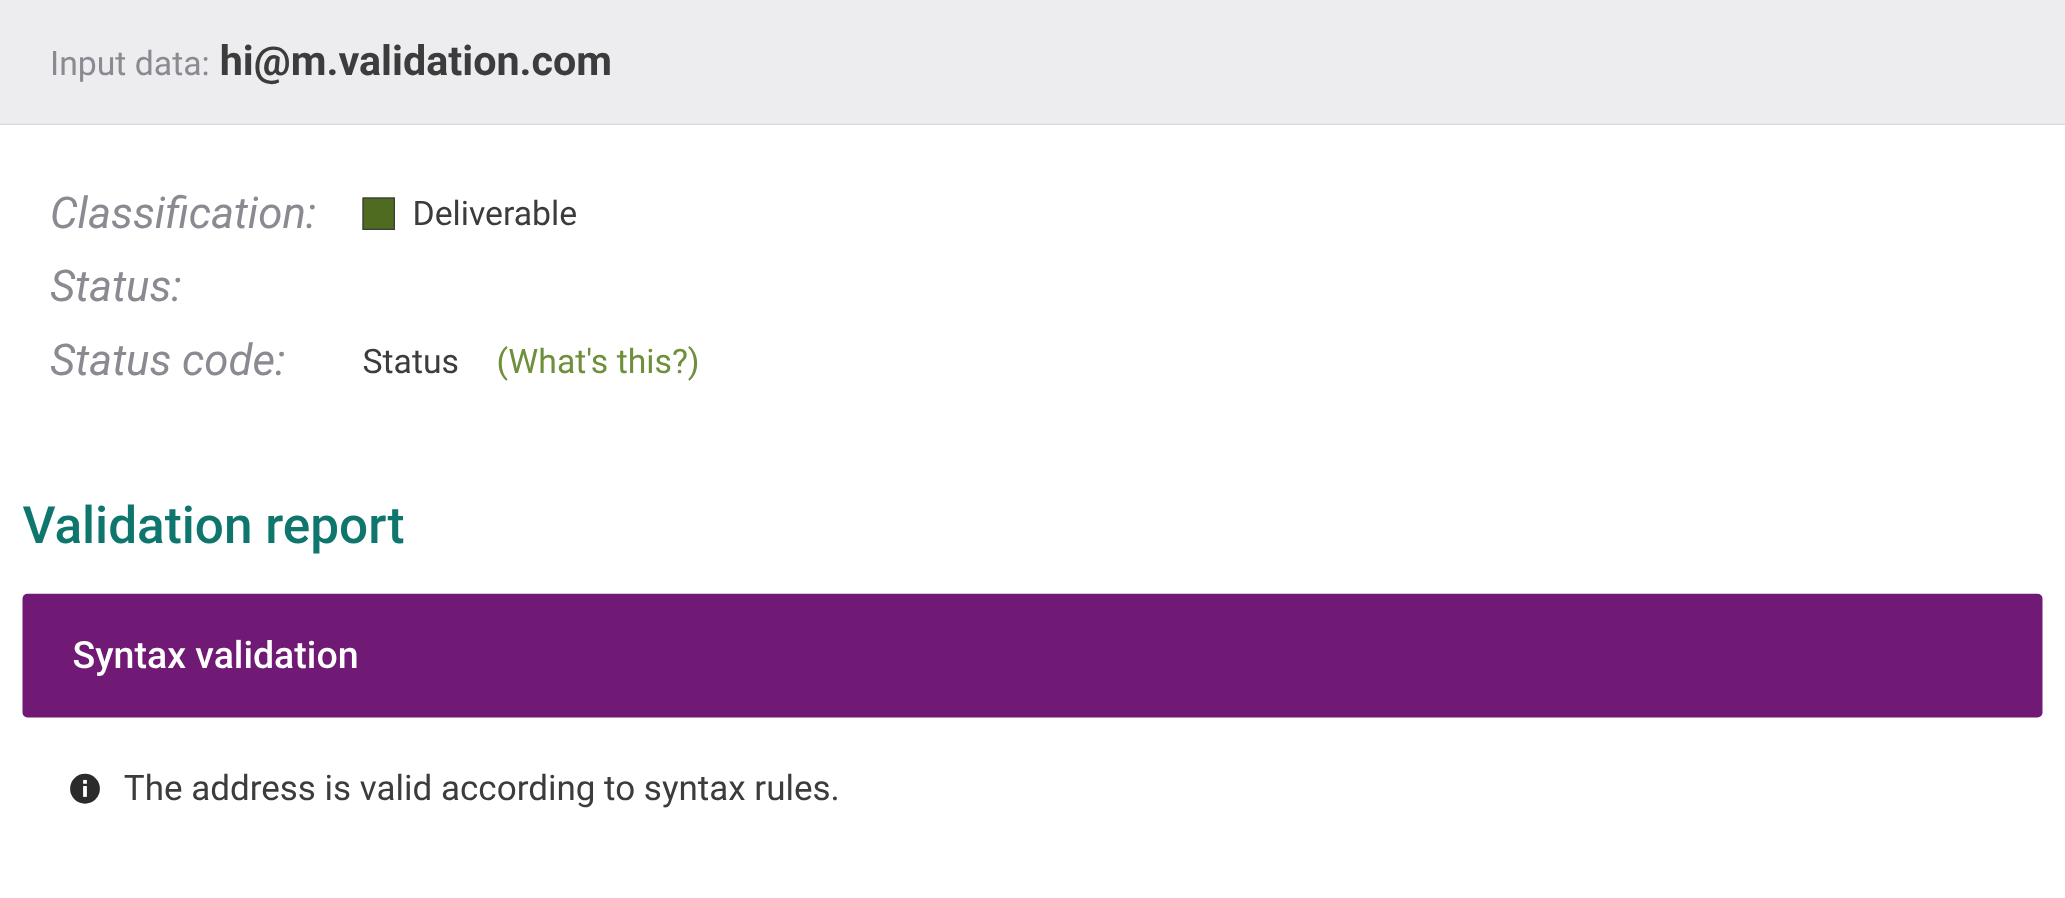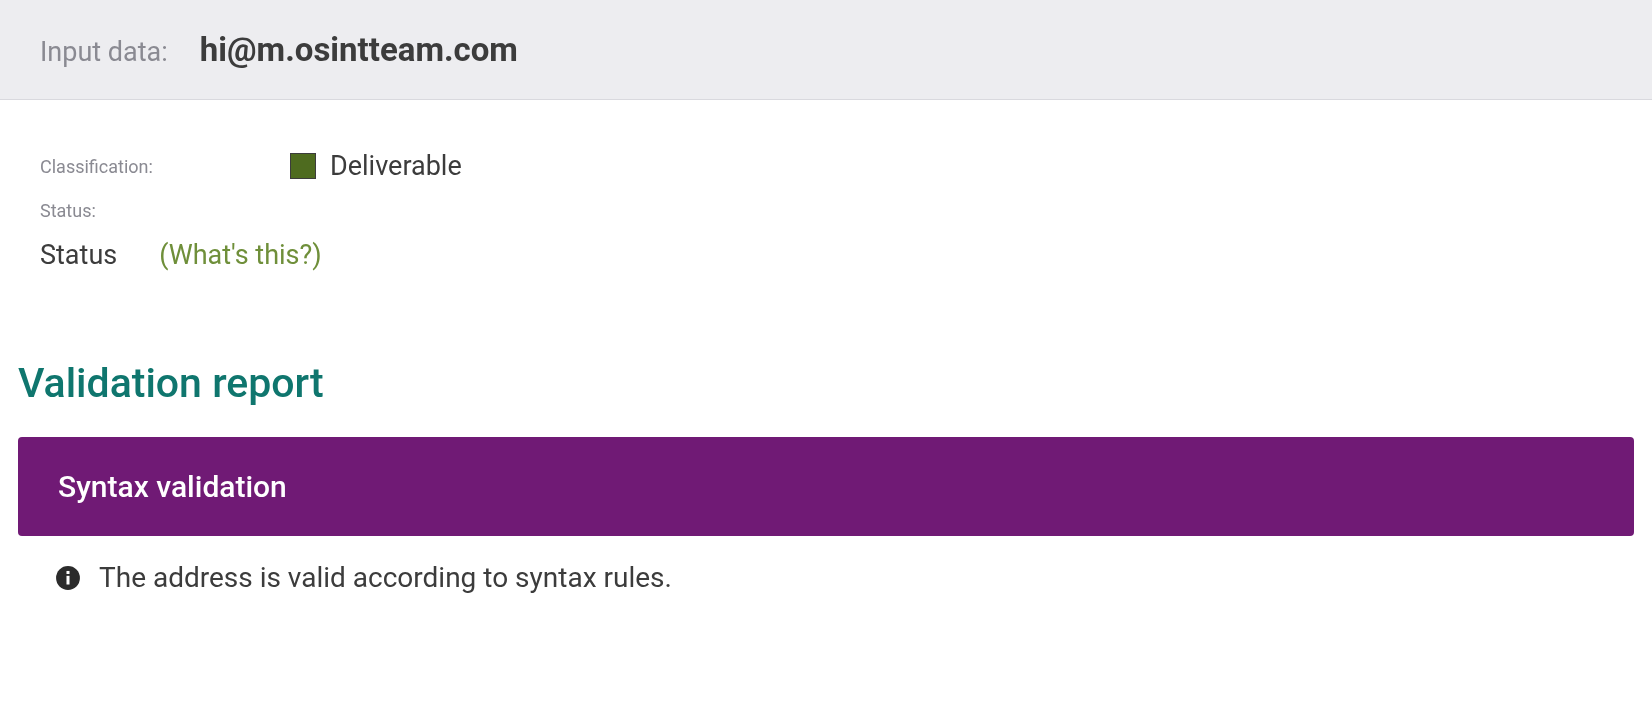--- a/index.html
+++ b/index.html
@@ -8,21 +8,21 @@
     background: #ffffff;
     color: #333333;
     width: 1652px;
   }
   .input-bar {
     background: #ededf0;
     border-bottom: 1px solid #d9d9de;
     padding: 30px 40px;
     display: flex;
     align-items: baseline;
-    gap: 32px;
+    gap: 8px;
   }
   .input-label {
     color: #8a8a92;
     font-size: 27px;
     font-weight: 400;
   }
   .input-value {
     color: #3c3c3c;
     font-size: 33px;
     font-weight: 700;
@@ -31,97 +31,99 @@
     padding: 50px 40px 20px 40px;
   }
   .summary-row {
     display: flex;
     align-items: center;
     margin-bottom: 18px;
   }
   .summary-label {
     width: 250px;
     color: #8a8a92;
-    font-size: 18px;
+    font-size: 35px;
     font-weight: 400;
+    font-style: italic;
   }
   .summary-value {
     color: #3c3c3c;
     font-size: 27px;
     font-weight: 400;
     display: flex;
     align-items: center;
     gap: 14px;
   }
   .swatch {
     display: inline-block;
     width: 26px;
     height: 26px;
     border: 1px solid #3c3c3c;
   }
   .help-link {
     color: #6f8f3a;
     font-size: 27px;
     cursor: pointer;
-    margin-left: 28px;
+    margin-left: 16px;
   }
   .section-title {
     color: #0f766e;
     font-size: 41px;
     font-weight: 500;
     padding: 50px 0 30px 18px;
   }
   .panel-header {
     background: #701a75;
     color: #ffffff;
     font-size: 30px;
     font-weight: 500;
     padding: 32px 40px;
     margin: 0 18px;
     border-radius: 4px;
   }
   .panel-body {
-    padding: 25px 40px 0 55px;
+    padding: 40px 40px 0 55px;
     display: flex;
     align-items: center;
     gap: 18px;
   }
   .info-icon {
     width: 26px;
     height: 26px;
     flex-shrink: 0;
   }
   .panel-text {
     color: #3c3c3c;
     font-size: 28px;
   }
 </style>
 </head>
 <body>
 
 <div class="input-bar">
   <span class="input-label">Input data:</span>
-  <span class="input-value">hi@m.osintteam.com</span>
+  <span class="input-value">hi@m.validation.com</span>
 </div>
 
 <div class="summary">
 
   <div class="summary-row">
     <span class="summary-label">Classification:</span>
     <span class="summary-value">
       <span class="swatch" style="background: rgb(78, 107, 31);"></span>
       <span>Deliverable</span>
     </span>
   </div>
 
   <div class="summary-row">
     <span class="summary-label">Status:</span>
   </div>
 
   <div class="summary-row">
+    <span class="summary-label">Status code:</span>
     <span class="summary-value">
       <span>Status</span>
       <span class="help-link">(What's this?)</span>
     </span>
   </div>
 
 </div>
 
 <h2 class="section-title">Validation report</h2>
 

